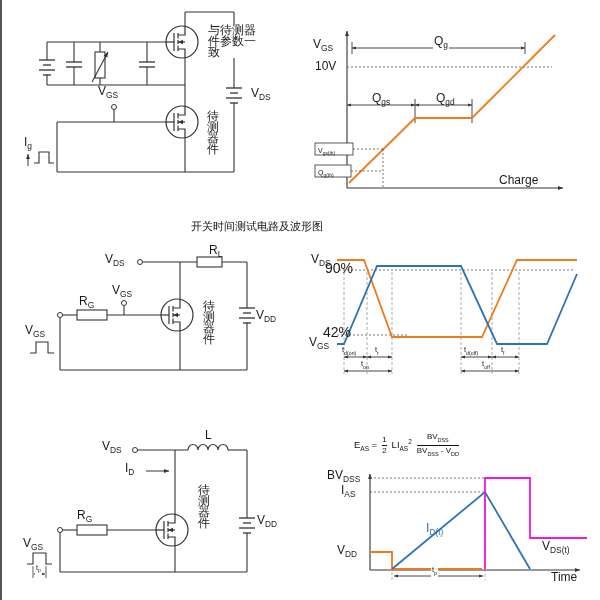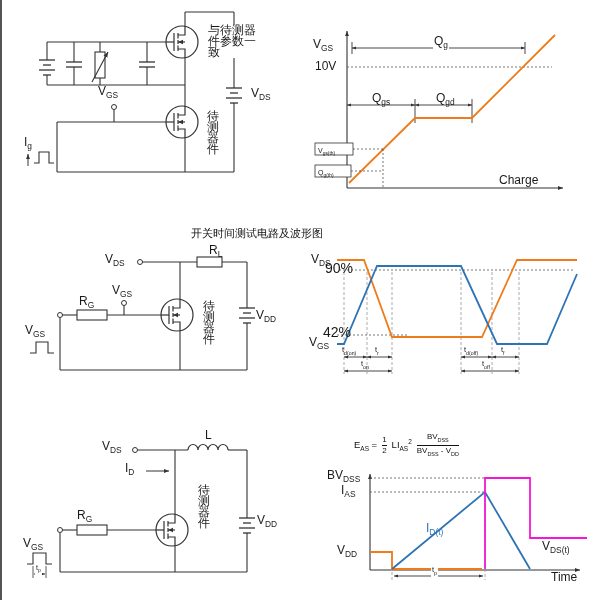--- a/index.html
+++ b/index.html
@@ -225,21 +225,21 @@
 
   <div class="lbl" style="left:311px;top:39px">V<sub>GS</sub></div>
   <div class="lbl" style="left:313px;top:61px">10V</div>
   <div class="lbl bgw" style="left:431px;top:36px">Q<sub>g</sub></div>
   <div class="lbl" style="left:370px;top:93px">Q<sub>gs</sub></div>
   <div class="lbl" style="left:434px;top:93px">Q<sub>gd</sub></div>
   <div class="lbl f7" style="left:316px;top:146px">V<sub>gs(th)</sub></div>
   <div class="lbl f7" style="left:316px;top:168px">Q<sub>g(th)</sub></div>
   <div class="lbl" style="left:497px;top:175px">Charge</div>
 
-  <div class="ttl" style="left:150px;top:226px;width:210px">开关时间测试电路及波形图</div>
+  <div class="ttl" style="left:150px;top:219px;width:210px">开关时间测试电路及波形图</div>
 
   <div class="lbl" style="left:103px;top:254px">V<sub>DS</sub></div>
   <div class="lbl" style="left:207px;top:245px">R<sub>L</sub></div>
   <div class="lbl" style="left:110px;top:285px">V<sub>GS</sub></div>
   <div class="lbl" style="left:77px;top:296px">R<sub>G</sub></div>
   <div class="lbl wrap" style="left:201px;top:301px;width:20px">待测器件</div>
   <div class="lbl" style="left:254px;top:310px">V<sub>DD</sub></div>
   <div class="lbl" style="left:23px;top:325px">V<sub>GS</sub></div>
 
   <div class="lbl" style="left:309px;top:254px">V<sub>DS</sub></div>

